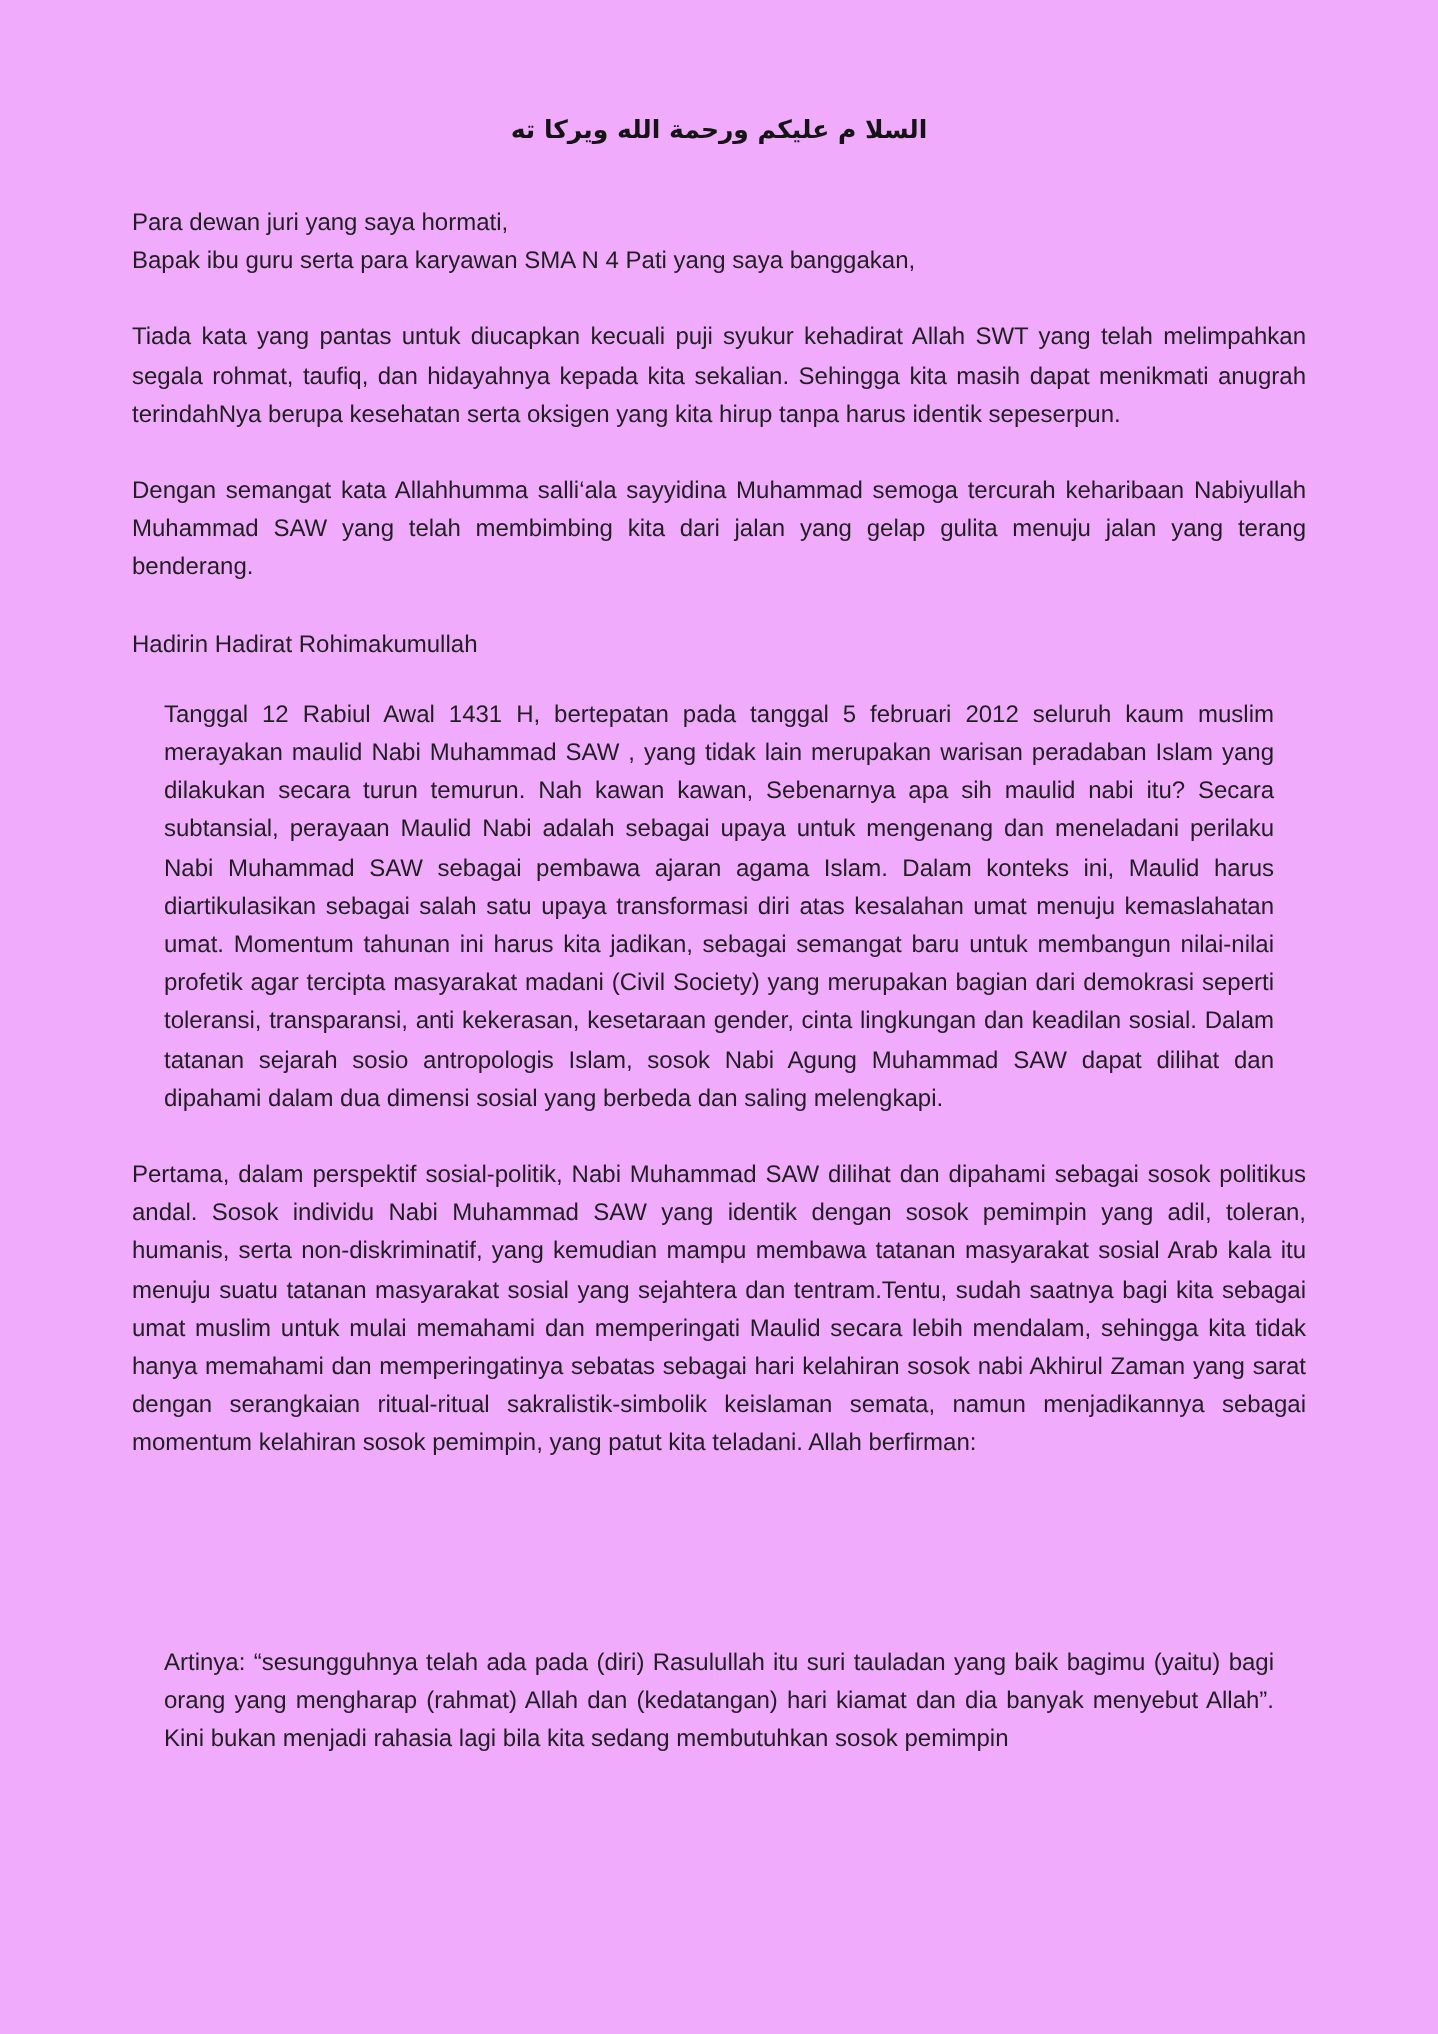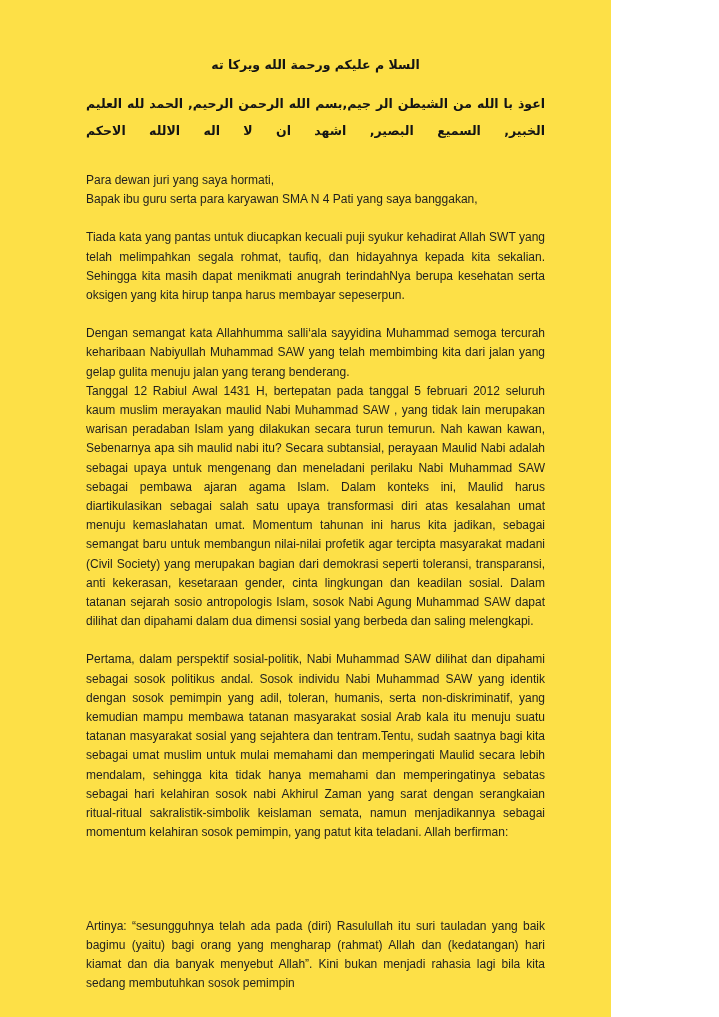--- a/index.html
+++ b/index.html
@@ -2,25 +2,25 @@
 <html lang="id"><head>
 <meta charset="utf-8">
 <style>
   html, body {
     margin: 0;
     padding: 0;
     background: #ffffff;
   }
   .page {
     position: relative;
-    width: 611px;
+    width: 719px;
     height: 1017px;
     box-sizing: border-box;
-    padding: 55px 66px 0 86px;
-    background: #fde047;
+    padding: 55px 66px 0 66px;
+    background: #f0abfc;
     color: #1f1f1f;
     font-family: "Liberation Sans", sans-serif;
     font-size: 12px;
     line-height: 19.2px;
     overflow: hidden;
   }
   
   .arabic {
     font-family: "DejaVu Sans", sans-serif;
     font-weight: bold;
@@ -53,46 +53,46 @@
   
   .body-par {
     margin: 19px 0 0 0;
     text-align: justify;
   }
   .section-heading {
     margin: 19px 0 0 0;
     text-align: left;
   }
   .attached-par {
-    margin: 0;
+    margin: 16px;
     text-align: justify;
   }
   .quran-verse-gap {
     height: 74px;
   }
 </style>
 </head>
 <body>
 
 <div class="page">
 
   <div class="arabic arabic-center">السلا م عليكم ورحمة الله ويركا ته</div>
 
-  <div class="arabic arabic-justify">اعوذ با الله من الشيطن الر جيم,بسم الله الرحمن الرحيم, الحمد لله العليم الخبير, السميع البصير, اشهد ان لا اله الالله الاحكم</div>
 
 
   <div class="greetings">
     <div class="greeting-line">Para dewan juri yang saya hormati,</div>
     <div class="greeting-line">Bapak ibu guru serta para karyawan SMA N 4 Pati yang saya banggakan,</div>
   </div>
 
-  <p class="body-par">Tiada kata yang pantas untuk diucapkan kecuali puji syukur kehadirat Allah SWT yang telah melimpahkan segala rohmat, taufiq, dan hidayahnya kepada kita sekalian. Sehingga kita masih dapat menikmati anugrah terindahNya berupa kesehatan serta oksigen yang kita hirup tanpa harus membayar sepeserpun.</p>
+  <p class="body-par">Tiada kata yang pantas untuk diucapkan kecuali puji syukur kehadirat Allah SWT yang telah melimpahkan segala rohmat, taufiq, dan hidayahnya kepada kita sekalian. Sehingga kita masih dapat menikmati anugrah terindahNya berupa kesehatan serta oksigen yang kita hirup tanpa harus identik sepeserpun.</p>
 
   <p class="body-par">Dengan semangat kata Allahhumma salli‘ala sayyidina Muhammad semoga tercurah keharibaan Nabiyullah Muhammad SAW yang telah membimbing kita dari jalan yang gelap gulita menuju jalan yang terang benderang.</p>
 
+  <p class="section-heading">Hadirin Hadirat Rohimakumullah</p>
 
   <p class="attached-par">Tanggal 12 Rabiul Awal 1431 H, bertepatan pada tanggal 5 februari 2012 seluruh kaum muslim merayakan maulid Nabi  Muhammad SAW , yang tidak lain merupakan warisan peradaban Islam yang dilakukan secara turun temurun. Nah kawan kawan, Sebenarnya apa sih maulid nabi itu? Secara subtansial, perayaan Maulid Nabi adalah sebagai upaya untuk mengenang dan meneladani perilaku Nabi Muhammad SAW sebagai pembawa ajaran agama Islam. Dalam konteks ini, Maulid harus diartikulasikan sebagai salah satu upaya transformasi diri atas kesalahan umat menuju kemaslahatan umat. Momentum tahunan ini harus kita jadikan, sebagai semangat baru untuk membangun nilai-nilai profetik agar tercipta masyarakat madani (Civil Society) yang merupakan bagian dari demokrasi seperti toleransi, transparansi, anti kekerasan, kesetaraan gender, cinta lingkungan dan keadilan sosial. Dalam tatanan sejarah sosio antropologis Islam, sosok Nabi Agung Muhammad SAW dapat dilihat dan dipahami dalam dua dimensi sosial yang berbeda dan saling melengkapi.</p>
 
   <p class="body-par">Pertama, dalam perspektif sosial-politik, Nabi Muhammad SAW dilihat dan dipahami sebagai sosok politikus andal. Sosok individu Nabi Muhammad SAW yang identik dengan sosok pemimpin yang adil, toleran, humanis, serta non-diskriminatif, yang kemudian mampu membawa tatanan masyarakat sosial Arab kala itu menuju suatu tatanan masyarakat sosial yang sejahtera dan tentram.Tentu, sudah saatnya bagi kita sebagai umat muslim untuk mulai memahami dan memperingati Maulid secara lebih mendalam, sehingga kita tidak hanya memahami dan memperingatinya sebatas sebagai hari kelahiran sosok nabi Akhirul Zaman yang sarat dengan serangkaian ritual-ritual sakralistik-simbolik keislaman semata, namun menjadikannya sebagai momentum kelahiran sosok pemimpin, yang patut kita teladani. Allah berfirman:</p>
 
   <div class="quran-verse-gap"></div>
 
   <p class="attached-par">Artinya: “sesungguhnya telah ada pada (diri) Rasulullah itu suri tauladan yang baik bagimu (yaitu) bagi orang yang mengharap (rahmat) Allah dan (kedatangan) hari kiamat dan dia banyak menyebut Allah”. Kini bukan menjadi rahasia lagi bila kita sedang membutuhkan sosok pemimpin</p>
 
 </div>

